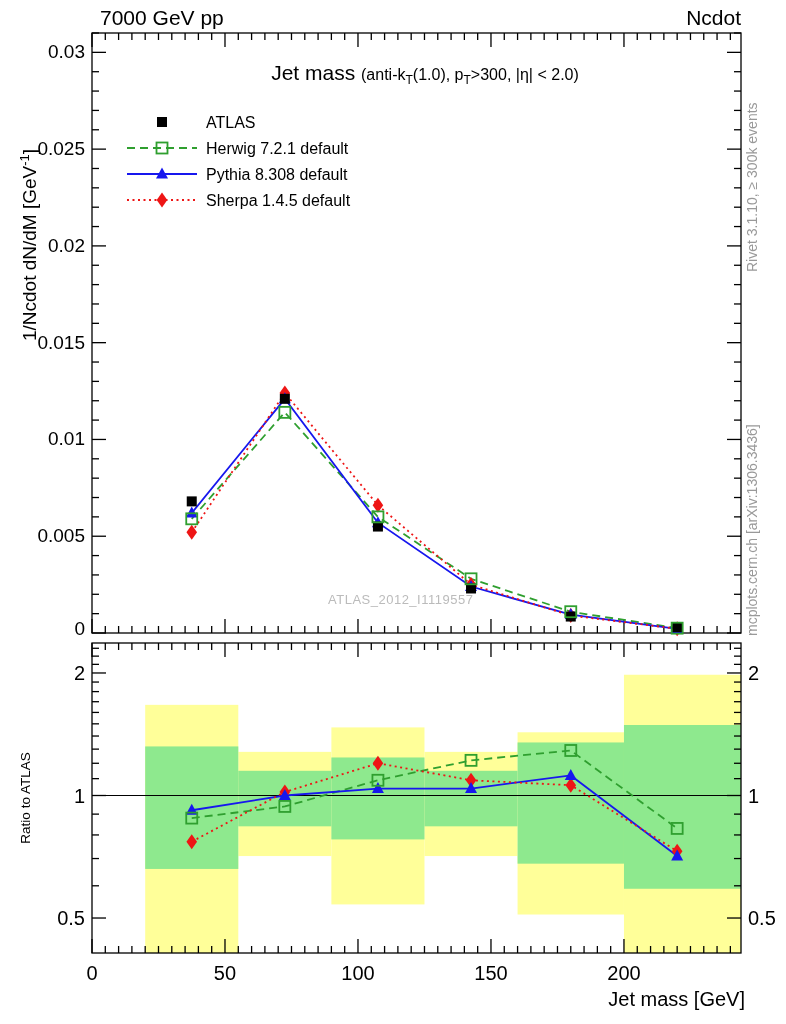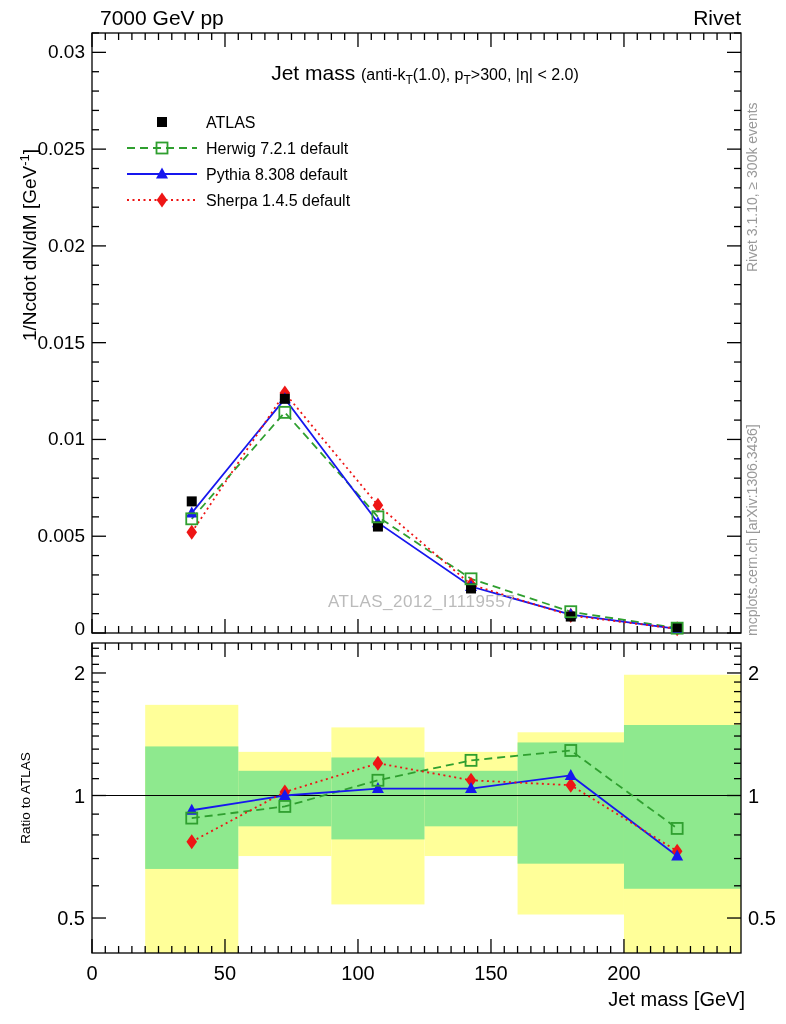--- a/index.html
+++ b/index.html
@@ -6,28 +6,28 @@
   body{width:786px;height:1024px;position:relative;overflow:hidden;
        font-family:"Liberation Sans","DejaVu Sans",sans-serif;color:#000;}
   #plot-svg{position:absolute;left:0;top:0;}
   .hdr{position:absolute;top:6px;font-size:21px;white-space:nowrap;}
   .hdr-left{left:100px;}
   .hdr-right{right:45px;}
   .rm{position:absolute;transform:rotate(-90deg);transform-origin:0 0;
       font-size:14px;color:#999;white-space:nowrap;}
   .rm-top{left:744px;top:272px;}
   .rm-bottom{left:744px;top:636px;}
-  .watermark{position:absolute;left:328px;top:592px;font-size:17px;
+  .watermark{position:absolute;left:328px;top:592px;font-size:13px;
       color:#bbbbbb;letter-spacing:0.5px;white-space:nowrap;}
 </style>
 </head>
 <body>
 
 <div class="hdr hdr-left">7000 GeV pp</div>
-<div class="hdr hdr-right">Rivet</div>
+<div class="hdr hdr-right">Ncdot</div>
 
 <svg id="plot-svg" width="786" height="1024" viewBox="0 0 786 1024">
     <rect x="145.19672131147541" y="704.8543962429336" width="93.09426229508196" height="248.1456037570664" fill="#ffff99"></rect>
     <rect x="238.29098360655738" y="751.8655423533176" width="93.09426229508196" height="104.17230971801882" fill="#ffff99"></rect>
     <rect x="331.38524590163934" y="727.4018447574923" width="93.09426229508199" height="177.01389499455956" fill="#ffff99"></rect>
     <rect x="424.4795081967213" y="751.8655423533176" width="93.09426229508199" height="104.17230971801882" fill="#ffff99"></rect>
     <rect x="517.5737704918033" y="732.2782327517199" width="106.39344262295083" height="182.24070557642005" fill="#ffff99"></rect>
     <rect x="623.9672131147541" y="674.7572675635569" width="117.03278688524586" height="278.24273243644313" fill="#ffff99"></rect>
     <rect x="145.19672131147541" y="746.4264099992191" width="93.09426229508196" height="122.51920823524028" fill="#8ee98e"></rect>
     <rect x="238.29098360655738" y="770.79597897608" width="93.09426229508196" height="55.5223515967341" fill="#8ee98e"></rect>

